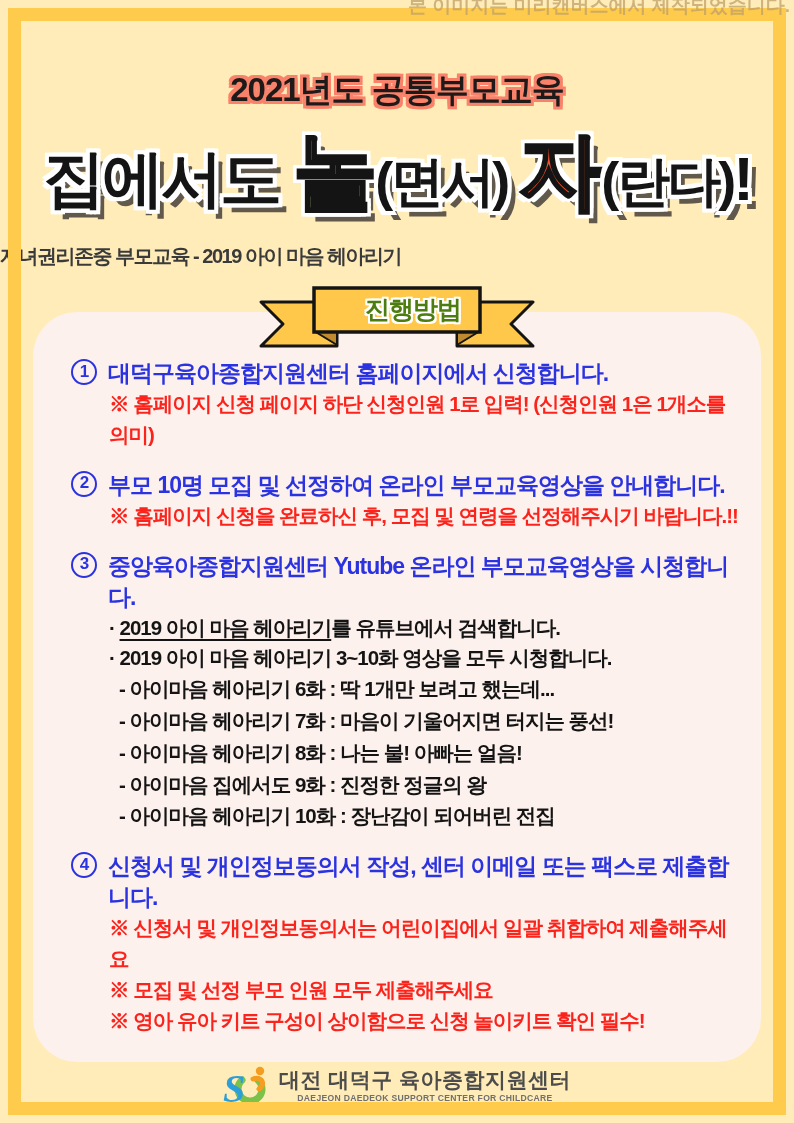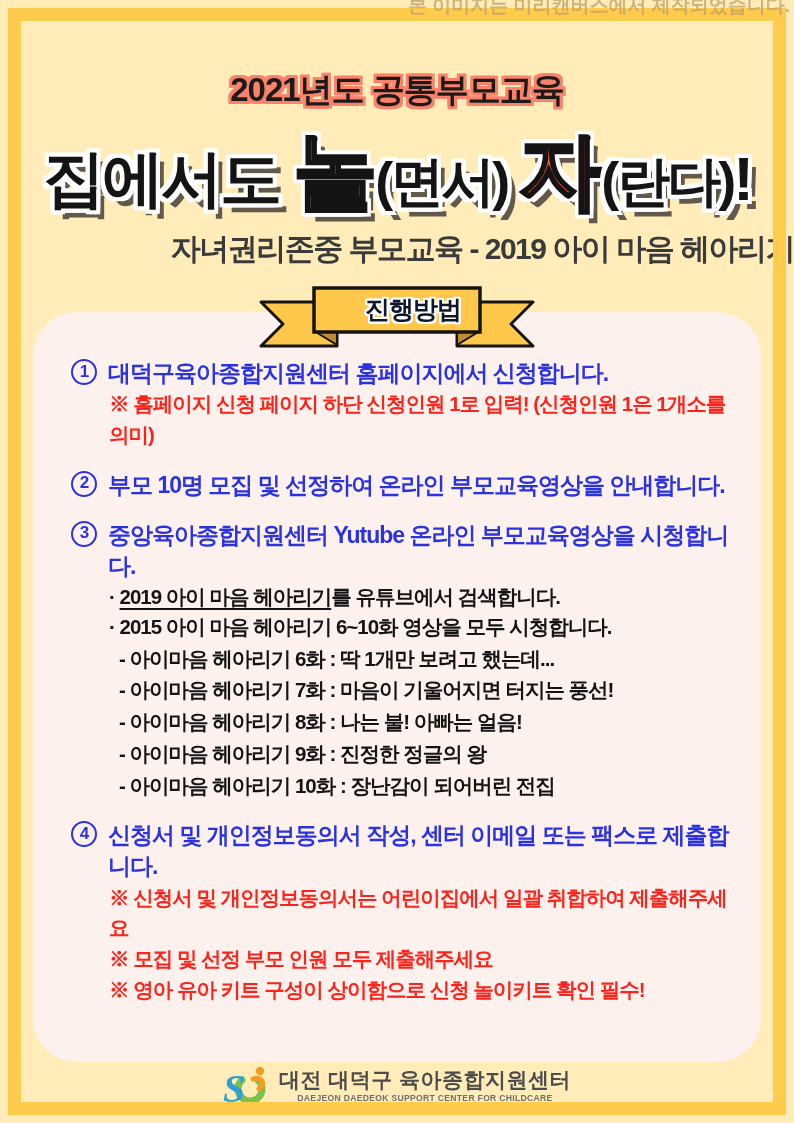--- a/index.html
+++ b/index.html
@@ -69,43 +69,43 @@
     letter-spacing: -2px;
     -webkit-text-stroke: 3px #141414;
     text-shadow:
       -5px -5px 0 #fff, 5px -5px 0 #fff, -5px 5px 0 #fff, 5px 5px 0 #fff,
       0 -5px 0 #fff, 0 5px 0 #fff, -5px 0 0 #fff, 5px 0 0 #fff,
       9px 10px 0 rgba(70,63,58,0.85);
   }
   .t-green { color: #abd084; }
   .t-red { color: #f7512d; }
   .subtitle {
-    margin-top: 16px;
-    text-align: right;
-    font-size: 30px;
+    margin-top: 30px;
+    text-align: left;
+    font-size: 20px;
     letter-spacing: -1.5px;
     color: #3a3a3a;
   }
   
   .ribbon {
     position: relative;
     width: 280px;
     height: 62px;
     margin: 16px auto -32px auto;
     z-index: 2;
   }
   .ribbon svg { position: absolute; inset: 0; }
   .ribbon-label {
     position: absolute;
     left: 57px; top: 0;
     width: 198px; height: 46px;
     display: flex; align-items: center; justify-content: center;
     font-size: 25px;
     letter-spacing: -1px;
-    color: #0f172a;
+    color: #4d7c0f;
     text-shadow: -2px -2px 0 #fff, 2px -2px 0 #fff, -2px 2px 0 #fff, 2px 2px 0 #fff,
                  0 -2px 0 #fff, 0 2px 0 #fff, -2px 0 0 #fff, 2px 0 0 #fff;
   }
   
   .panel {
     margin: 0 33px;
     height: 794px;
     background: #fdf1ed;
     border-radius: 44px;
     padding: 46px 22px 20px 38px;
@@ -202,33 +202,34 @@
         <span>대덕구육아종합지원센터 홈페이지에서 신청합니다.</span>
       </div>
       <div class="warn warn-u">※ 홈페이지 신청 페이지 하단 신청인원 1로 입력! (신청인원 1은 1개소를 의미)</div>
     </div>
 
     <div class="step">
       <div class="step-heading">
         <span class="num-circle">2</span>
         <span>부모 10명 모집 및 선정하여 온라인 부모교육영상을 안내합니다.</span>
       </div>
+      <div class="warn warn-u">※ 홈페이지 신청을 완료하신 후, 모집 및 연령을 선정해주시기 바랍니다.!!</div>
     </div>
 
     <div class="step">
       <div class="step-heading">
         <span class="num-circle">3</span>
         <span>중앙육아종합지원센터 Yutube 온라인 부모교육영상을 시청합니다.</span>
       </div>
       <div class="note"><span>· </span><span class="u">2019 아이 마음 헤아리기</span><span>를 유튜브에서 검색합니다.</span></div>
-      <div class="note">· 2015 아이 마음 헤아리기 6~10화 영상을 모두 시청합니다.</div>
+      <div class="note">· 2019 아이 마음 헤아리기 3~10화 영상을 모두 시청합니다.</div>
       <div class="episode">- 아이마음 헤아리기 6화 : 딱 1개만 보려고 했는데...</div>
       <div class="episode">- 아이마음 헤아리기 7화 : 마음이 기울어지면 터지는 풍선!</div>
       <div class="episode">- 아이마음 헤아리기 8화 : 나는 불! 아빠는 얼음!</div>
-      <div class="episode">- 아이마음 헤아리기 9화 : 진정한 정글의 왕</div>
+      <div class="episode">- 아이마음 집에서도 9화 : 진정한 정글의 왕</div>
       <div class="episode">- 아이마음 헤아리기 10화 : 장난감이 되어버린 전집</div>
     </div>
 
     <div class="step">
       <div class="step-heading">
         <span class="num-circle">4</span>
         <span>신청서 및 개인정보동의서 작성, 센터 이메일 또는 팩스로 제출합니다.</span>
       </div>
       <div class="warn warn-u">※ 신청서 및 개인정보동의서는 어린이집에서 일괄 취합하여 제출해주세요</div>
       <div class="warn warn-u">※ 모집 및 선정 부모 인원 모두 제출해주세요</div>

